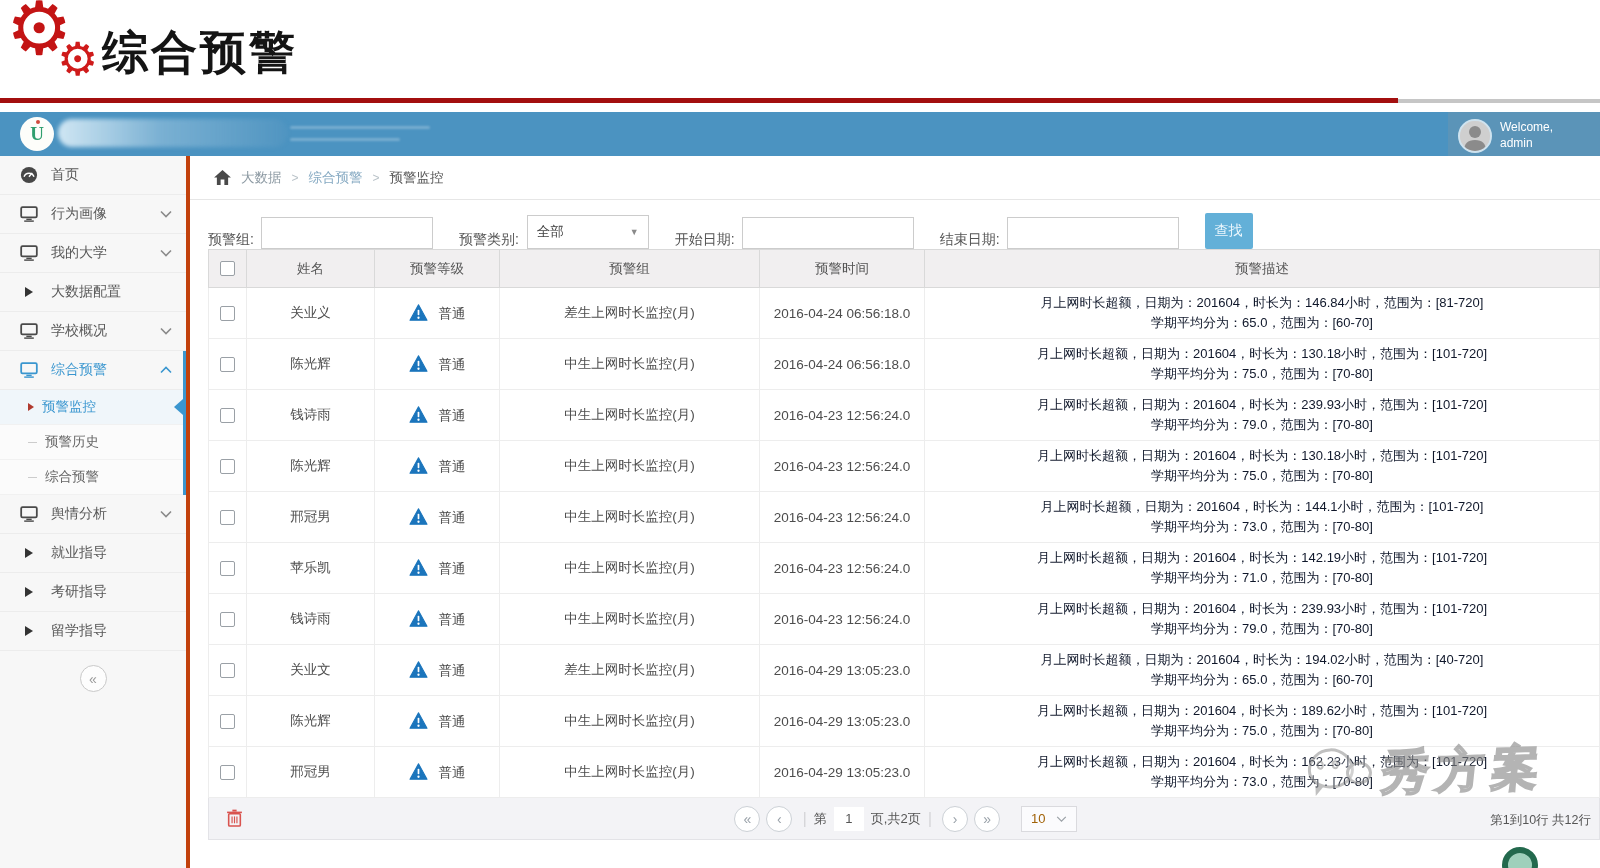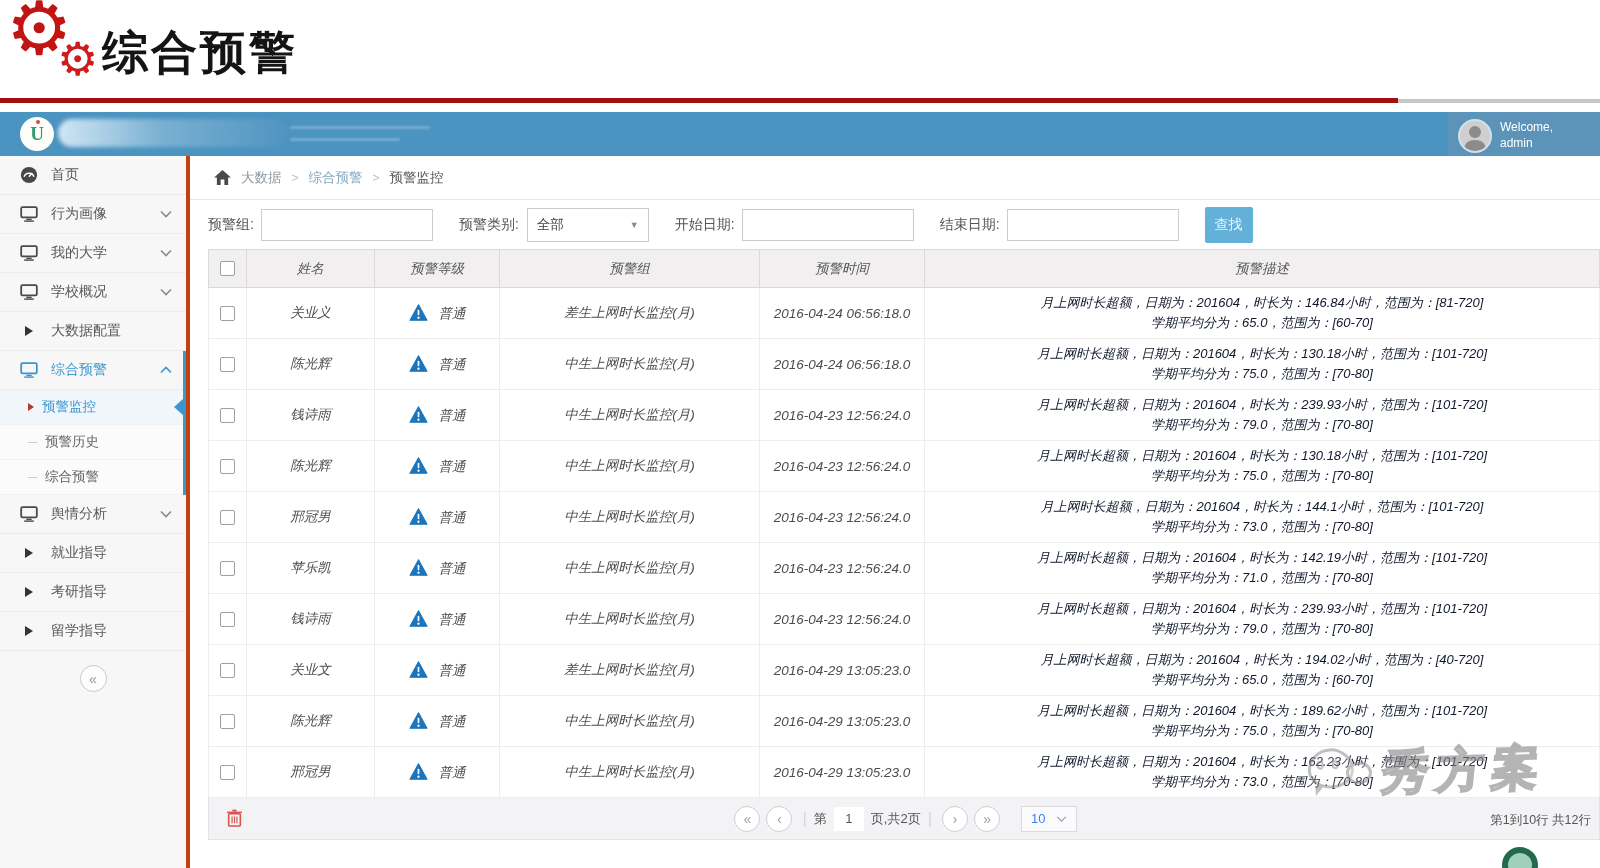--- a/index.html
+++ b/index.html
@@ -47,44 +47,44 @@
   .collapse-btn { width:27px; height:27px; border:1px solid #c9c9c9; border-radius:50%; background:#fdfdfd; color:#9a9a9a; display:flex; align-items:center; justify-content:center; margin:14px auto 0; font-size:14px; cursor:pointer; }
 
   
   .content { position:absolute; top:156px; left:190px; width:1410px; height:824px; background:#fff; overflow:hidden; }
   .breadcrumb { height:44px; border-bottom:1px solid #e6e6e6; display:flex; align-items:center; gap:10px; padding-left:24px; font-size:13.5px; }
   .bc-sep { color:#b9c2c8; font-size:12px; }
   .bc-link { color:#8d9aa3; cursor:pointer; }
   .bc-link.blue { color:#85a9c2; }
   .bc-current { color:#555; }
 
-  .filter-bar { height:49px; display:flex; align-items:center; padding-left:18px; font-size:14px; color:#555; }
+  .filter-bar { height:49px; display:flex; align-items:flex-end; padding-left:18px; font-size:14px; color:#555; }
   .filter-bar label { flex:none; }
   .f-input { width:172px; height:32px; border:1px solid #ccc; background:#fff; margin:0 26px 0 7px; padding:0 6px; font-size:13px; color:#444; }
   .f-input:last-of-type { margin-right:12px; }
   .select-box { width:122px; height:34px; border:1px solid #ccc; background:#fff; display:flex; align-items:center; justify-content:space-between; padding:0 9px; margin:0 26px 0 8px; font-size:13.5px; color:#444; cursor:pointer; }
   .sel-arrow { font-size:9px; color:#8a8a8a; }
   .search-btn { width:48px; height:36px; border:none; background:#63b0d8; color:#ecf7fd; font-size:14px; margin-left:14px; border-radius:2px; cursor:pointer; font-family:inherit; }
 
   
-  .warning-table { margin-left:18px; width:1392px; border-collapse:collapse; table-layout:fixed;font-style:italic; }
+  .warning-table { margin-left:18px; width:1392px; border-collapse:collapse; table-layout:fixed; }
   .warning-table th { height:38px; background:#f1eff0; border:1px solid #d9d9d9; font-weight:400; font-size:13.5px; color:#555; }
   .warning-table td { height:51px; border:1px solid #ededed; text-align:center; font-size:13.5px; color:#4d4d4d; padding:2px 4px; }
   .checkbox { display:inline-block; width:15px; height:15px; border:1px solid #9aa0a6; border-radius:2px; background:#fff; cursor:pointer; vertical-align:middle; }
   .warn-tri { width:19px; height:17px; vertical-align:-3px; margin-right:7px; }
   .c-desc div { font-size:13px; line-height:1.55; color:#0f172a; }
 
   
   .pagination { height:42px; margin-left:18px; width:1392px; background:#f3f3f6; border:1px solid #e3e3e7; border-top:none; position:relative; display:flex; align-items:center; justify-content:center; font-size:13px; color:#555; }
   .trash-btn { position:absolute; left:16px; top:11px; width:18px; height:20px; cursor:pointer; background:none; border:none; }
   .pg-circle { width:26px; height:26px; border-radius:50%; background:#fff; border:1px solid #ccd1d6; color:#98a0a8; display:flex; align-items:center; justify-content:center; font-size:14px; margin:0 3px; cursor:pointer; }
   .pg-sep { color:#d6d6d9; margin:0 7px; font-size:17px; font-weight:300; }
   .page-input { width:30px; height:24px; border:none; background:#fff; text-align:center; font-size:13px; color:#555; margin:0 7px; }
   .pg-label { color:#555; }
-  .size-select { display:flex; align-items:center; gap:10px; margin-left:18px; height:26px; padding:0 9px; border:1px solid #dadade; background:#fbfbfd; color:#3b82f6; font-size:13px; cursor:pointer; }
+  .size-select { display:flex; align-items:center; gap:10px; margin-left:18px; height:26px; padding:0 9px; border:1px solid #dadade; background:#fbfbfd; color:#a16207; font-size:13px; cursor:pointer; }
   .row-info { position:absolute; right:8px; top:14px; font-size:12.5px; color:#555; }
 
   
   .watermark { position:absolute; left:1308px; top:740px; display:flex; align-items:center; gap:10px; z-index:6; pointer-events:none; transform:rotate(-2deg); }
   .wm-face { position:relative; width:64px; height:58px; opacity:0.55; }
   .wm-b1 { position:absolute; left:0; top:2px; width:46px; height:40px; border:3px solid #8d8d8d; border-radius:50% 50% 48% 48% / 55% 55% 45% 45%; background:rgba(255,255,255,0.25); }
   .wm-b1::after { content:""; position:absolute; left:4px; bottom:-10px; border-top:10px solid #8d8d8d; border-right:9px solid transparent; }
   .wm-b2 { position:absolute; right:0; top:16px; width:26px; height:23px; border:3px solid #8d8d8d; border-radius:50%; background:rgba(255,255,255,0.3); }
   .wm-eye { position:absolute; width:7px; height:9px; border:2px solid #8d8d8d; border-radius:50%; top:14px; }
   .e1 { left:9px; } .e2 { left:24px; }
@@ -162,39 +162,39 @@
           </svg>
       </span>
       <span class="grow">我的大学</span>
       <svg class="chev" viewBox="0 0 12 7">
           <polyline points="1,1 6,6 11,1" fill="none" stroke="#8a8a8a" stroke-width="1.6"></polyline>
         </svg>
     </div>
 
     <div class="side-item">
       <span class="side-icon">
+        <svg viewBox="0 0 10 12" width="10" height="12">
+            <path d="M1 1 L9 6 L1 11 Z" fill="#333"></path>
+          </svg>
+      </span>
+      <span class="grow">大数据配置</span>
+    </div>
+
+    <div class="side-item">
+      <span class="side-icon">
         <svg viewBox="0 0 20 18" width="18" height="16">
             <rect x="1.2" y="1.2" width="17.6" height="11.6" rx="1.5" fill="none" stroke="#4a4a4a" stroke-width="2"></rect>
             <rect x="7" y="14.2" width="6" height="1.6" fill="#4a4a4a"></rect>
             <rect x="4.6" y="16.2" width="10.8" height="1.6" fill="#4a4a4a"></rect>
           </svg>
       </span>
       <span class="grow">学校概况</span>
       <svg class="chev" viewBox="0 0 12 7">
           <polyline points="1,1 6,6 11,1" fill="none" stroke="#8a8a8a" stroke-width="1.6"></polyline>
         </svg>
-    </div>
-
-    <div class="side-item">
-      <span class="side-icon">
-        <svg viewBox="0 0 10 12" width="10" height="12">
-            <path d="M1 1 L9 6 L1 11 Z" fill="#333"></path>
-          </svg>
-      </span>
-      <span class="grow">大数据配置</span>
     </div>
 
     <div class="active-section">
       <div class="side-item main-active">
         <span class="side-icon">
           <svg viewBox="0 0 20 18" width="18" height="16">
               <rect x="1.2" y="1.2" width="17.6" height="11.6" rx="1.5" fill="none" stroke="#3a96cf" stroke-width="2"></rect>
               <rect x="7" y="14.2" width="6" height="1.6" fill="#3a96cf"></rect>
               <rect x="4.6" y="16.2" width="10.8" height="1.6" fill="#3a96cf"></rect>
             </svg>

